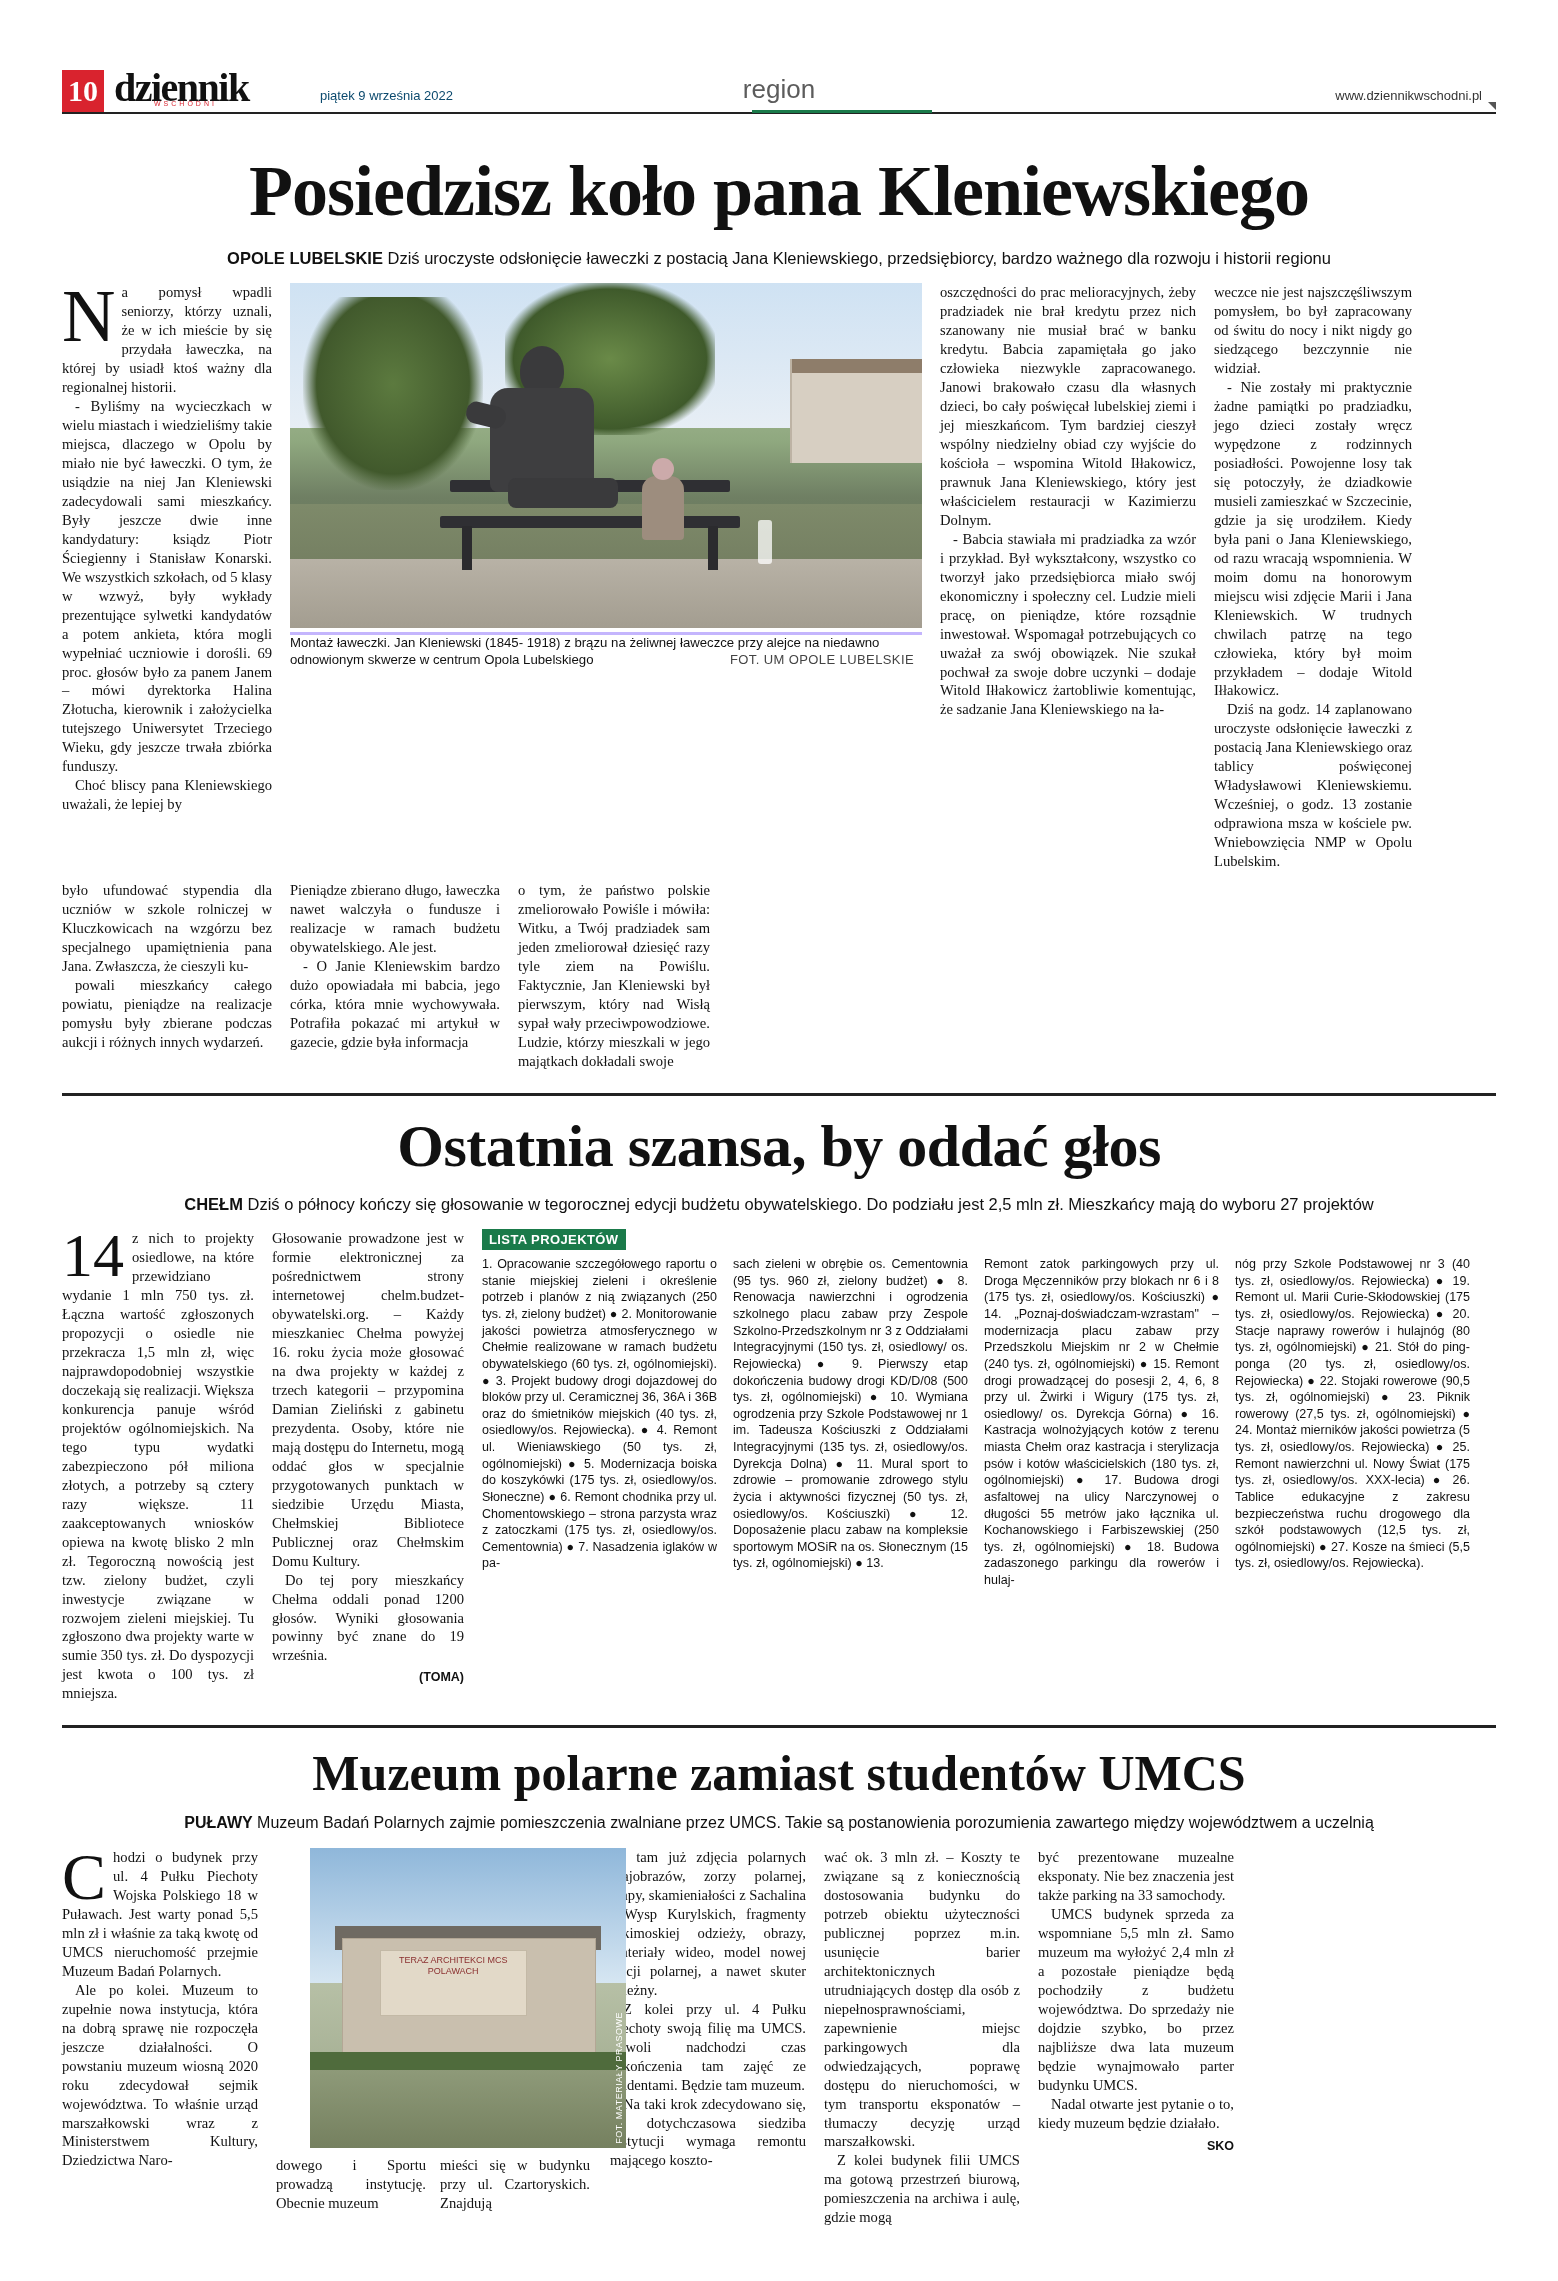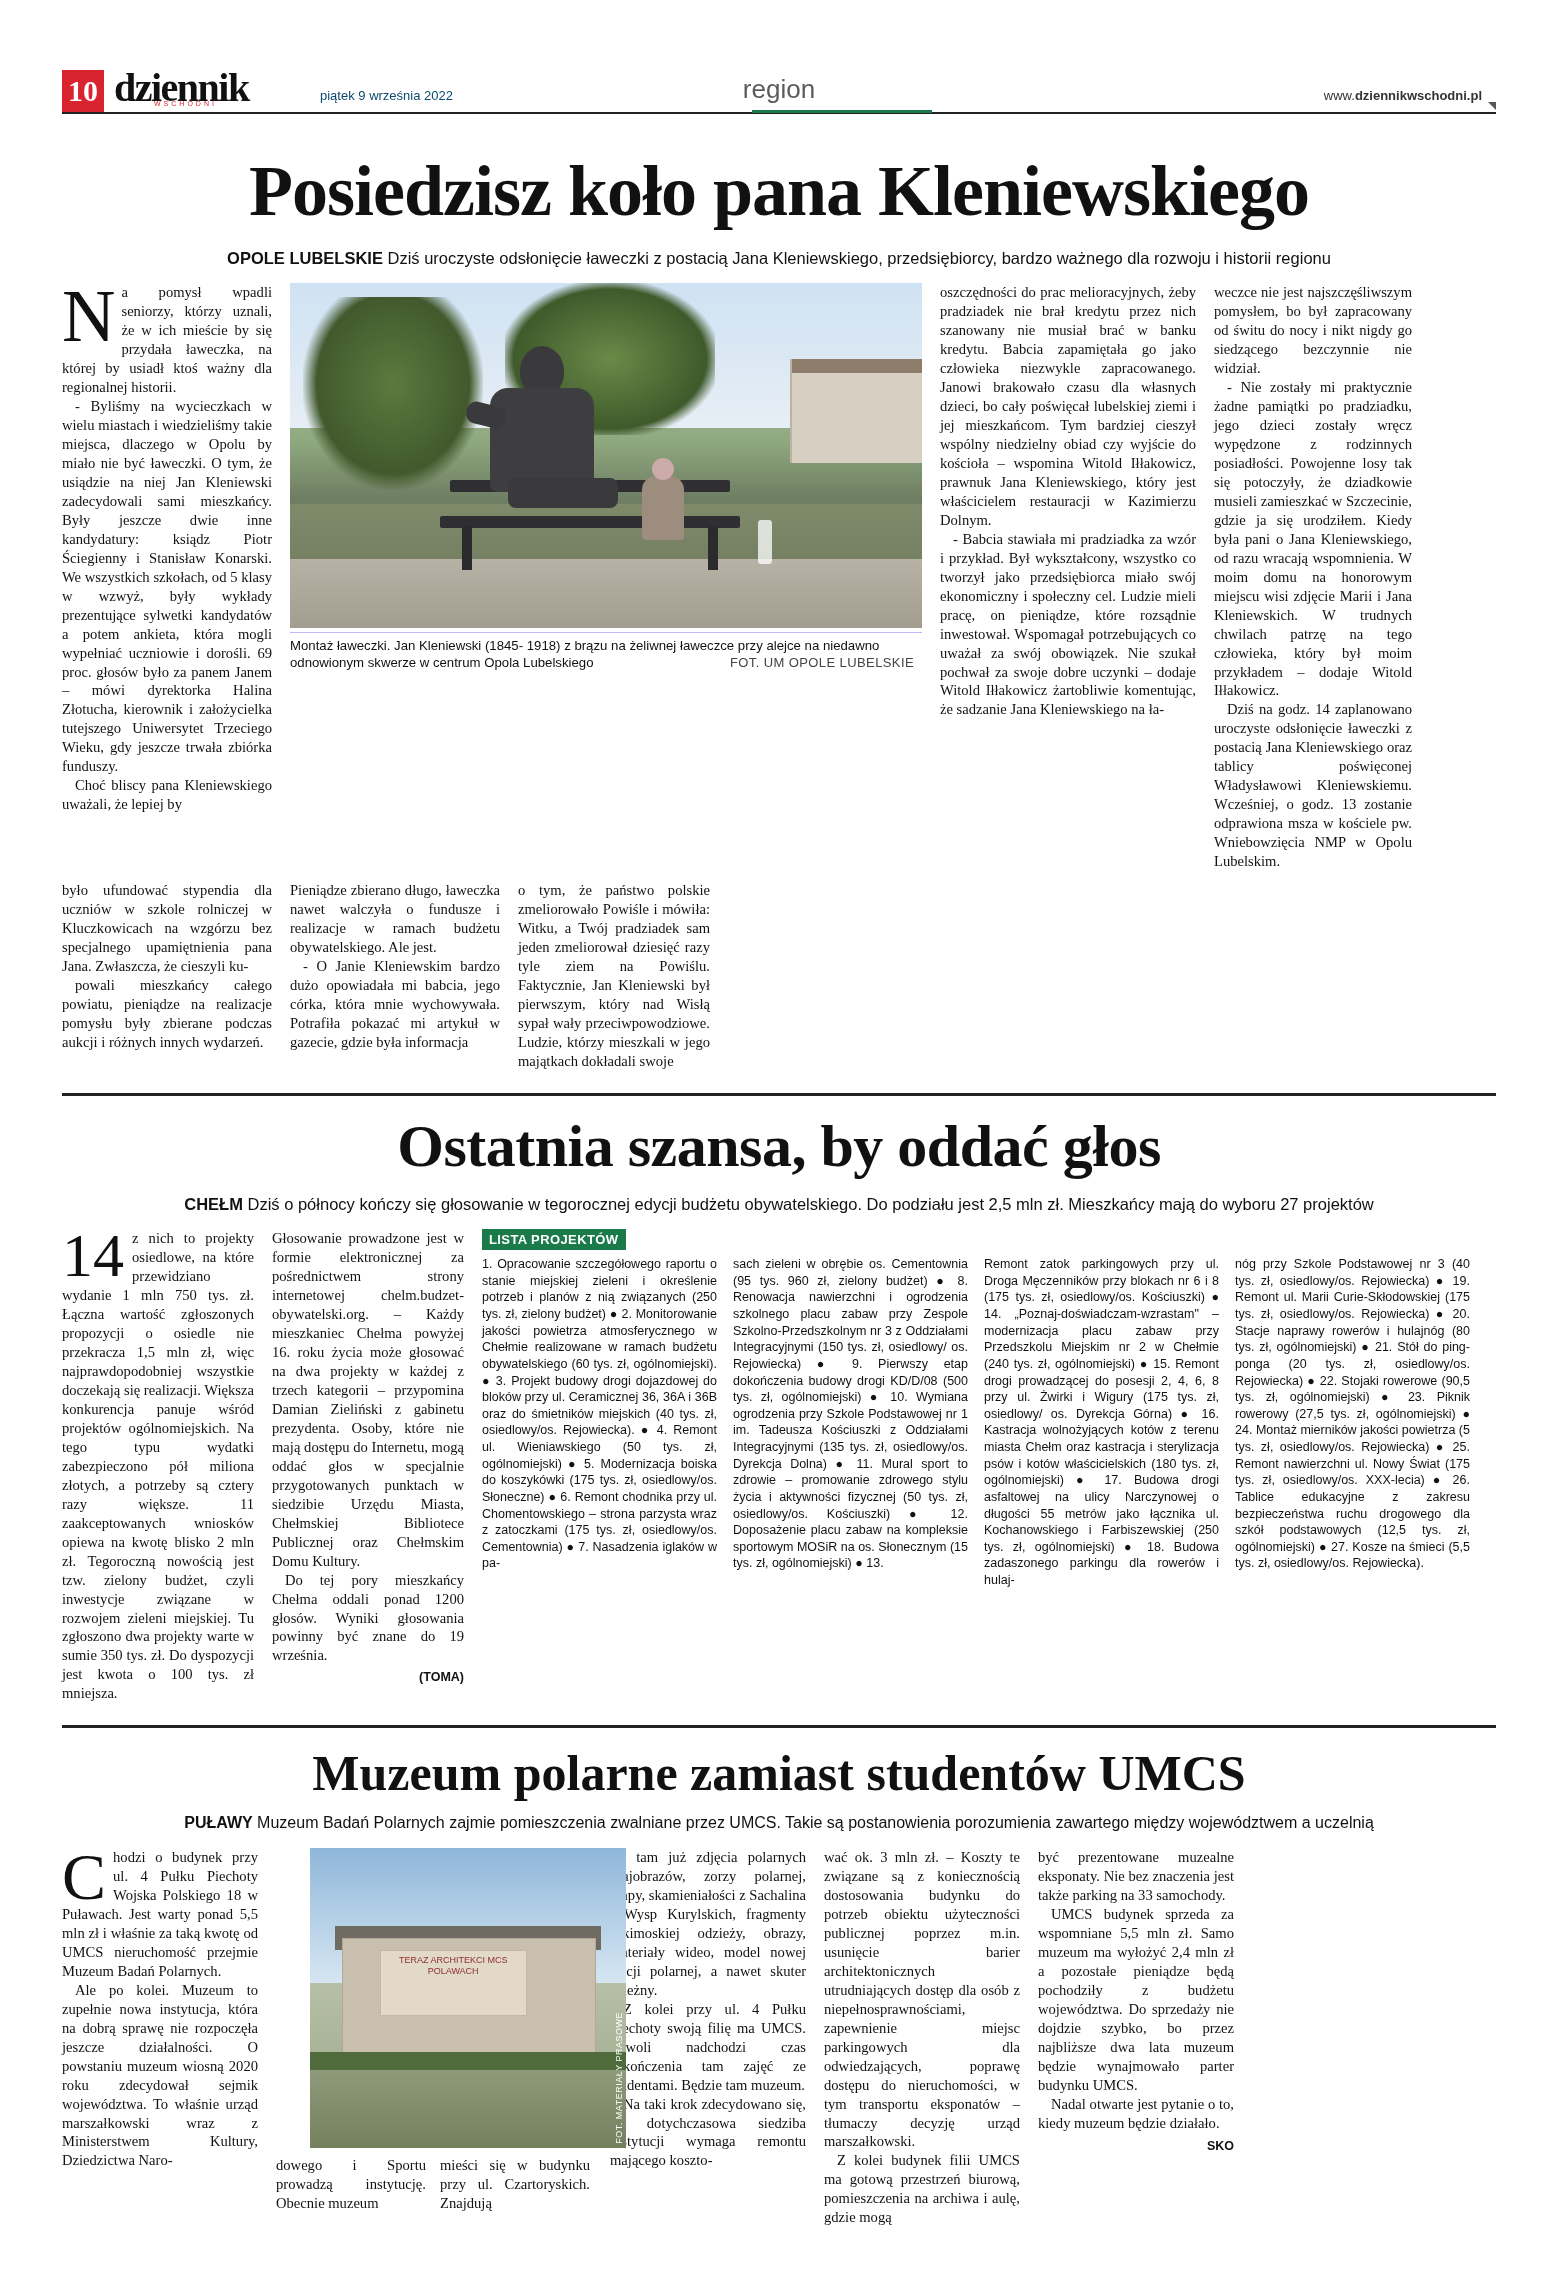--- a/index.html
+++ b/index.html
@@ -35,21 +35,21 @@
     font-family:"Liberation Sans", sans-serif; font-size:13px; color:#0c4a6e;
   }
   .section-name {
     position:absolute; left:0; right:0; top:-4px; text-align:center;
     font-family:"Liberation Sans", sans-serif; font-size:26px; color:#5c5c5c;
   }
   .site-url {
     position:absolute; right:14px; top:10px;
     font-family:"Liberation Sans", sans-serif; font-size:13px; color:#333;
   }
-  .site-url b { font-weight:bold; }
+  .site-url b { font-weight:normal; }
   .mast-rule { position:absolute; left:0; right:0; top:34px; height:2px; background:#222; }
   .mast-rule-green { position:absolute; left:690px; width:180px; top:32px; height:3px; background:#1a7a4a; }
   .corner-mark { position:absolute; right:0; top:24px; width:0; height:0;
     border-left:8px solid transparent; border-top:8px solid #555; }
 
   
   .a1 { margin:0 62px; position:relative; }
   .headline1 {
     font-family:"Liberation Serif", serif; font-weight:bold;
     font-size:72px; line-height:1.04; text-align:center; letter-spacing:-1px;
@@ -102,21 +102,21 @@
   .photo1 .statue .head { position:absolute; left:52px; top:0; width:44px; height:50px; background:#3a3a3c; border-radius:50% 50% 45% 45%; }
   .photo1 .statue .torso { position:absolute; left:22px; top:42px; width:104px; height:104px; background:#3e3e40; border-radius:18px 18px 8px 8px; }
   .photo1 .statue .armL { position:absolute; left:-2px; top:58px; width:40px; height:22px; background:#3a3a3c; border-radius:10px; transform:rotate(14deg); }
   .photo1 .statue .legs { position:absolute; left:40px; top:132px; width:110px; height:30px; background:#3a3a3c; border-radius:8px; }
   .photo1 .bottle { position:absolute; left:468px; bottom:64px; width:14px; height:44px; background:rgba(255,255,255,.75); border-radius:3px; }
   .photo1 .person { position:absolute; left:352px; bottom:88px; width:42px; height:64px; background:#9d8d7e; border-radius:14px 14px 4px 4px; }
   .photo1 .person:after { content:""; position:absolute; left:10px; top:-18px; width:22px; height:22px; background:#caa; border-radius:50%; }
 
   .caption1 {
     font-family:"Liberation Sans", sans-serif; font-size:13.2px; line-height:1.28;
-    padding-top:5px; border-top:1px solid #c4b5fd; margin-top:4px; position:relative;
+    border-top:3px solid #c4b5fd; margin-top:4px; position:relative;
   }
   .credit { font-size:13px; color:#444; letter-spacing:.4px; position:absolute; right:8px; bottom:0; }
 
   .a1-lower { display:flex; gap:18px; margin-top:10px; }
 
   .hr-thick { height:3px; background:#222; margin:22px 62px 0 62px; }
 
   
   .a2 { margin:0 62px; }
   .headline2 {

